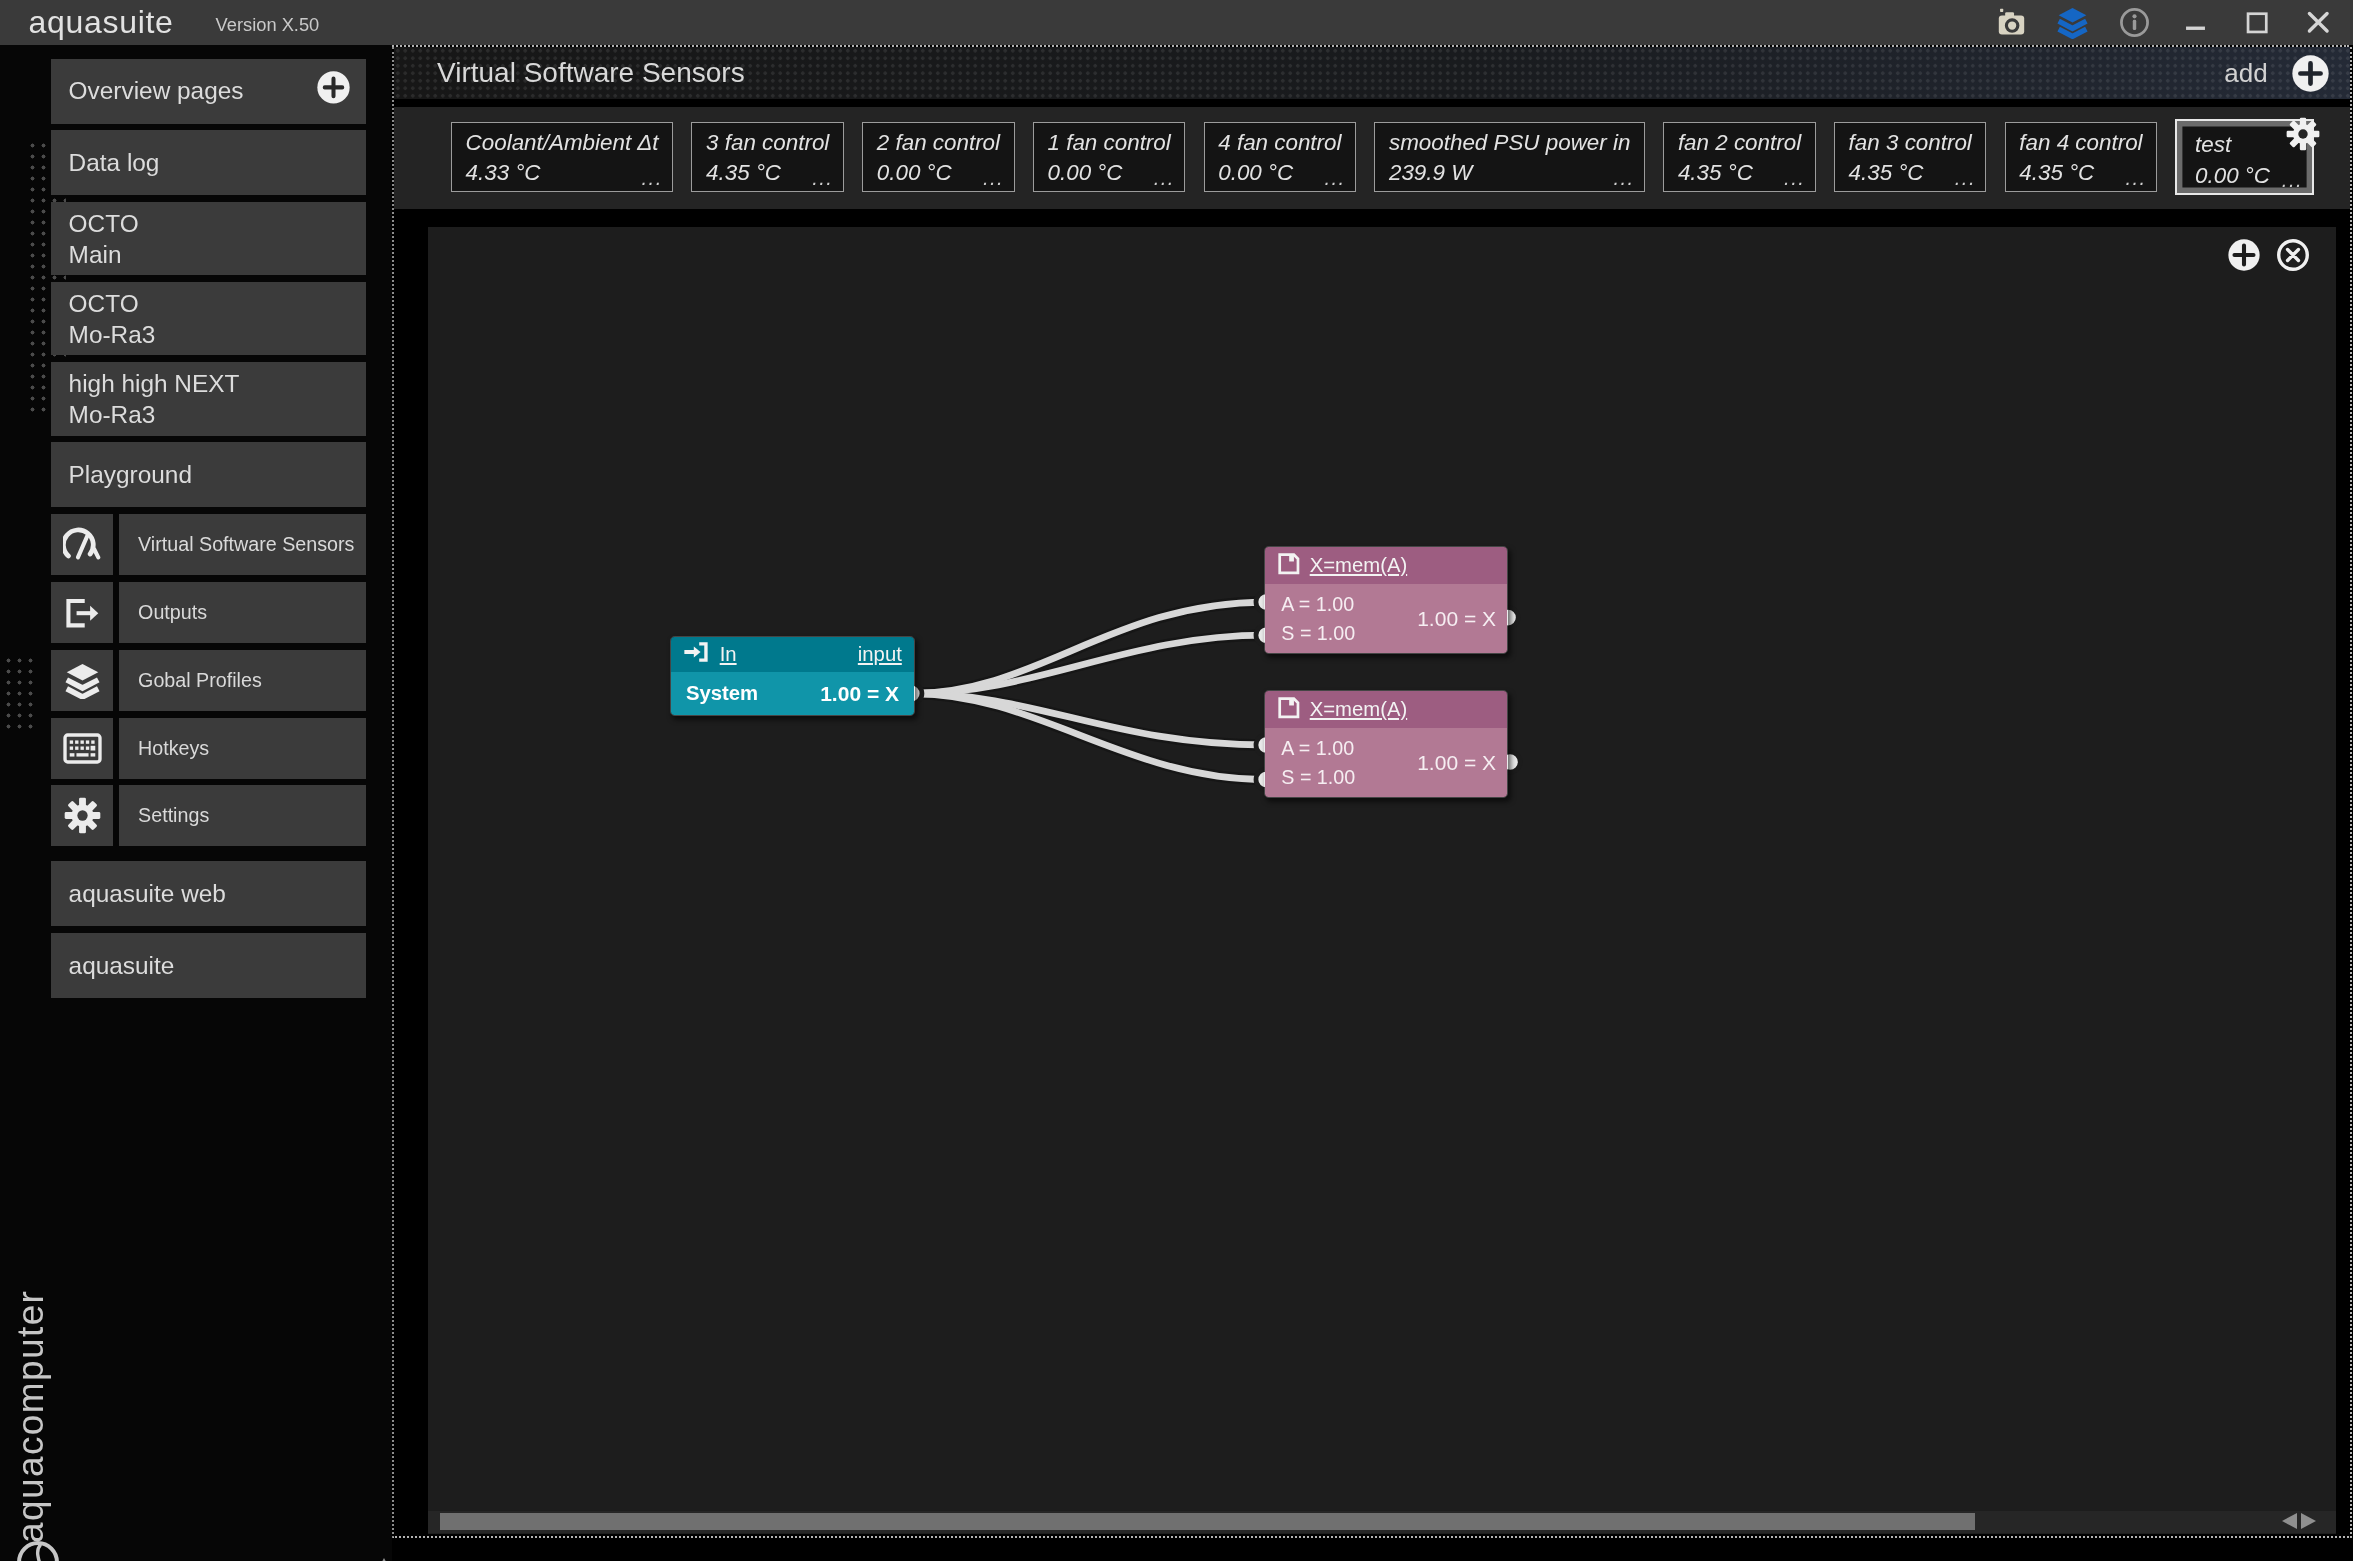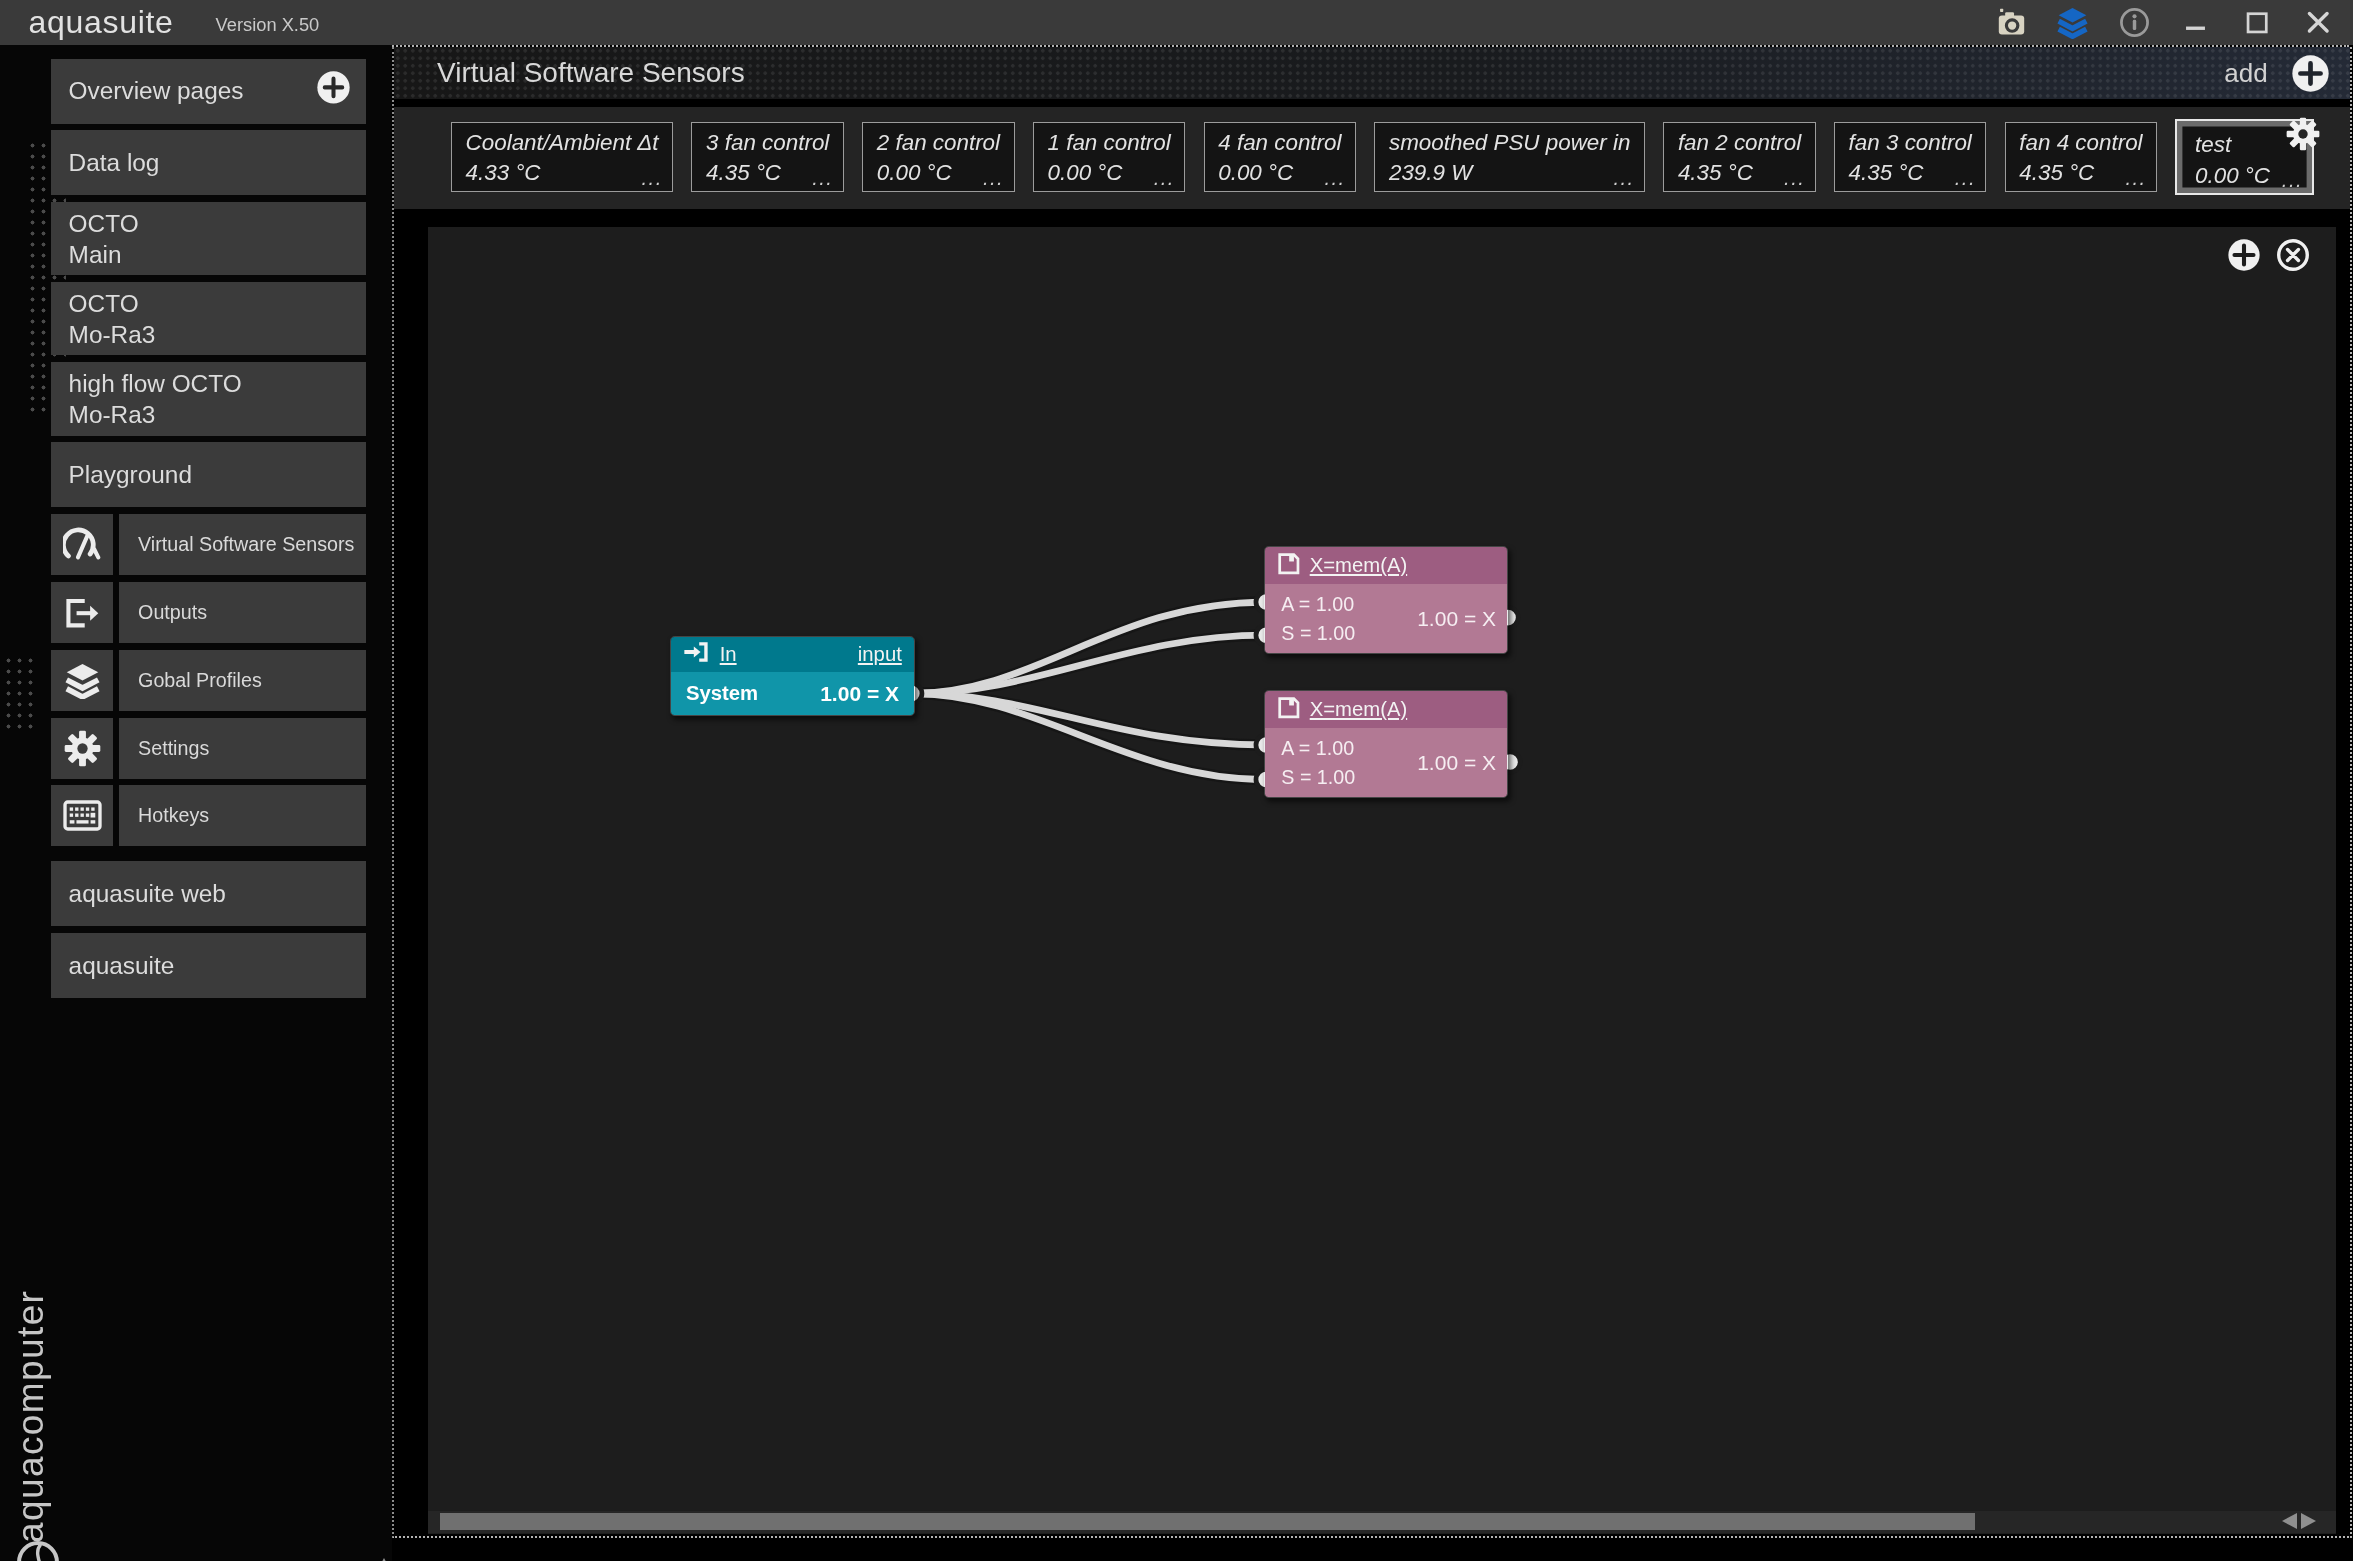--- a/index.html
+++ b/index.html
@@ -171,21 +171,21 @@
     </div>
     <div class="nav-item">
       <span>OCTO</span>
       <span>Main</span>
     </div>
     <div class="nav-item">
       <span>OCTO</span>
       <span>Mo-Ra3</span>
     </div>
     <div class="nav-item">
-      <span>high flow OCTO</span>
+      <span>high high NEXT</span>
       <span>Mo-Ra3</span>
     </div>
     <div class="nav-item">
       <span>Playground</span>
     </div>
 
     <div class="tool-row">
       <div class="tool-icon">
         <svg width="38" height="37" viewBox="0 0 56 54">
           <path d="M8 44 A22 22 0 1 1 40 41" fill="none" stroke="#ececec" stroke-width="7" stroke-linecap="round"></path>
@@ -207,55 +207,20 @@
     </div>
     <div class="tool-row">
       <div class="tool-icon">
         <svg width="37" height="37" viewBox="0 0 54 54">
           <path d="M27 3 L50 15 L27 27 L4 15 Z" fill="#ececec"></path>
           <path d="M4 26 L27 38 L50 26" fill="none" stroke="#ececec" stroke-width="8"></path>
           <path d="M4 39 L27 51 L50 39" fill="none" stroke="#ececec" stroke-width="8"></path>
         </svg>
       </div>
       <div class="tool-label">Gobal Profiles</div>
-    </div>
-    <div class="tool-row">
-      <div class="tool-icon">
-        <svg width="37" height="37" viewBox="0 0 54 54">
-          <g fill="#ececec">
-            <g transform="rotate(0 27 27)">
-                <rect x="22" y="1" width="10" height="14" rx="2"></rect>
-              </g>
-            <g transform="rotate(45 27 27)">
-                <rect x="22" y="1" width="10" height="14" rx="2"></rect>
-              </g>
-            <g transform="rotate(90 27 27)">
-                <rect x="22" y="1" width="10" height="14" rx="2"></rect>
-              </g>
-            <g transform="rotate(135 27 27)">
-                <rect x="22" y="1" width="10" height="14" rx="2"></rect>
-              </g>
-            <g transform="rotate(180 27 27)">
-                <rect x="22" y="1" width="10" height="14" rx="2"></rect>
-              </g>
-            <g transform="rotate(225 27 27)">
-                <rect x="22" y="1" width="10" height="14" rx="2"></rect>
-              </g>
-            <g transform="rotate(270 27 27)">
-                <rect x="22" y="1" width="10" height="14" rx="2"></rect>
-              </g>
-            <g transform="rotate(315 27 27)">
-                <rect x="22" y="1" width="10" height="14" rx="2"></rect>
-              </g>
-            <circle cx="27" cy="27" r="16"></circle>
-          </g>
-          <circle cx="27" cy="27" r="7.5" fill="#3b3b3b"></circle>
-        </svg>
-      </div>
-      <div class="tool-label">Settings</div>
     </div>
     <div class="tool-row">
       <div class="tool-icon">
         <svg width="39" height="31" viewBox="0 0 58 46">
           <rect x="3" y="3" width="52" height="40" rx="4" fill="none" stroke="#ececec" stroke-width="5"></rect>
           <g fill="#ececec">
             <rect x="10" y="11" width="5" height="5"></rect>
               <rect x="18" y="11" width="5" height="5"></rect>
             <rect x="26" y="11" width="5" height="5"></rect>
               <rect x="34" y="11" width="5" height="5"></rect>
@@ -265,20 +230,55 @@
             <rect x="26" y="20" width="5" height="5"></rect>
               <rect x="34" y="20" width="5" height="5"></rect>
             <rect x="41" y="19" width="7" height="7"></rect>
             <rect x="10" y="30" width="7" height="5"></rect>
               <rect x="20" y="30" width="18" height="5"></rect>
             <rect x="41" y="30" width="7" height="5"></rect>
           </g>
         </svg>
       </div>
       <div class="tool-label">Hotkeys</div>
+    </div>
+    <div class="tool-row">
+      <div class="tool-icon">
+        <svg width="37" height="37" viewBox="0 0 54 54">
+          <g fill="#ececec">
+            <g transform="rotate(0 27 27)">
+                <rect x="22" y="1" width="10" height="14" rx="2"></rect>
+              </g>
+            <g transform="rotate(45 27 27)">
+                <rect x="22" y="1" width="10" height="14" rx="2"></rect>
+              </g>
+            <g transform="rotate(90 27 27)">
+                <rect x="22" y="1" width="10" height="14" rx="2"></rect>
+              </g>
+            <g transform="rotate(135 27 27)">
+                <rect x="22" y="1" width="10" height="14" rx="2"></rect>
+              </g>
+            <g transform="rotate(180 27 27)">
+                <rect x="22" y="1" width="10" height="14" rx="2"></rect>
+              </g>
+            <g transform="rotate(225 27 27)">
+                <rect x="22" y="1" width="10" height="14" rx="2"></rect>
+              </g>
+            <g transform="rotate(270 27 27)">
+                <rect x="22" y="1" width="10" height="14" rx="2"></rect>
+              </g>
+            <g transform="rotate(315 27 27)">
+                <rect x="22" y="1" width="10" height="14" rx="2"></rect>
+              </g>
+            <circle cx="27" cy="27" r="16"></circle>
+          </g>
+          <circle cx="27" cy="27" r="7.5" fill="#3b3b3b"></circle>
+        </svg>
+      </div>
+      <div class="tool-label">Settings</div>
     </div>
 
     <div class="nav-item" style="margin-top:8px;">
       <span>aquasuite web</span>
     </div>
     <div class="nav-item">
       <span>aquasuite</span>
     </div>
   </div>
 

